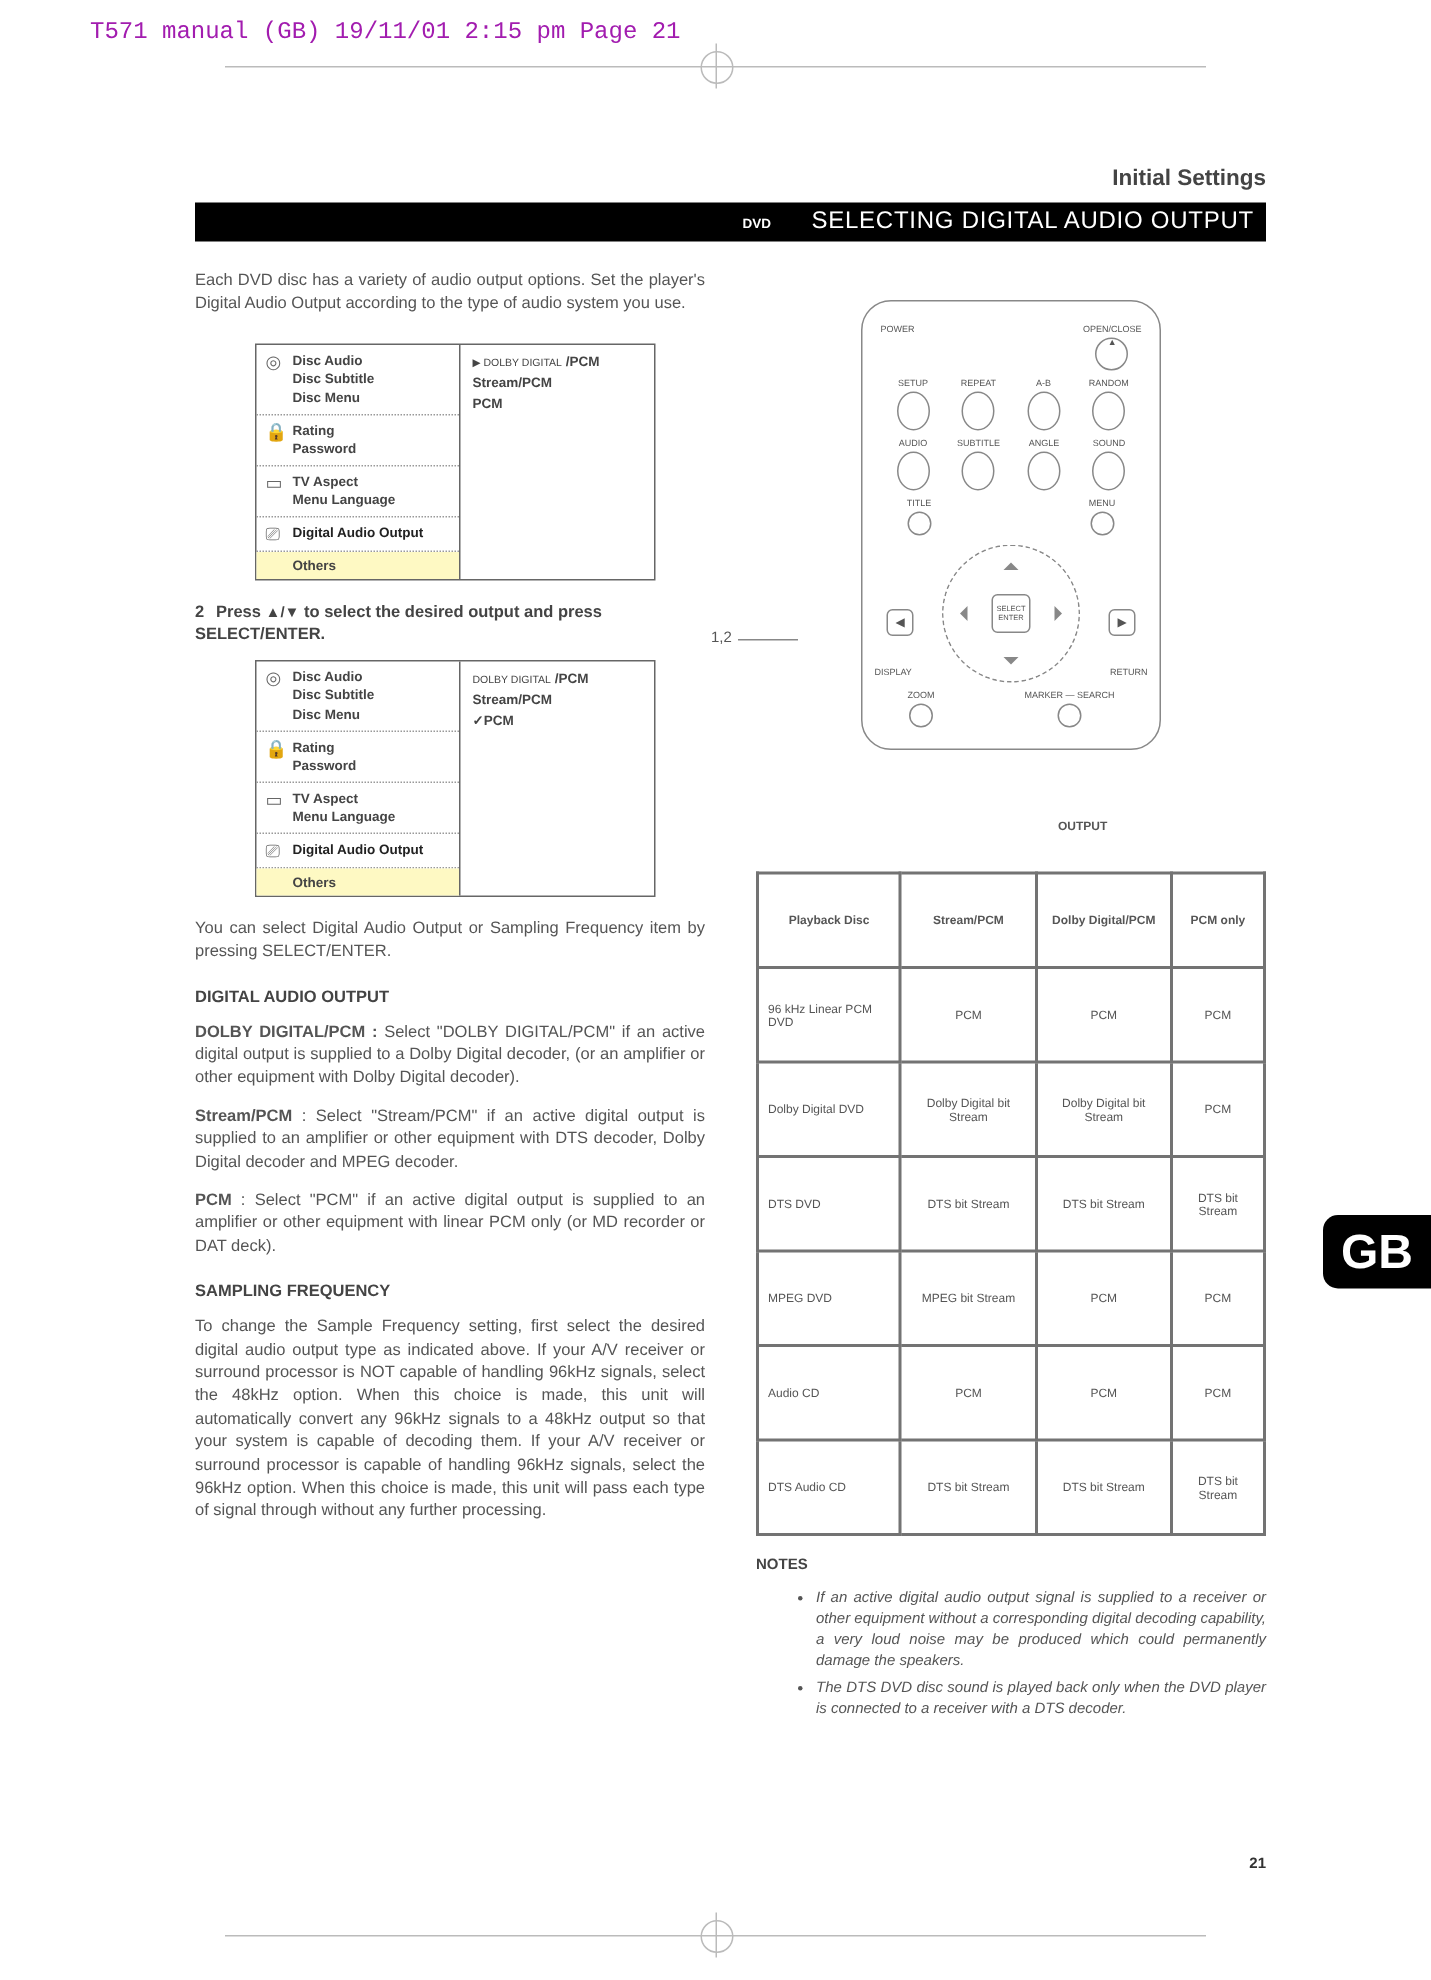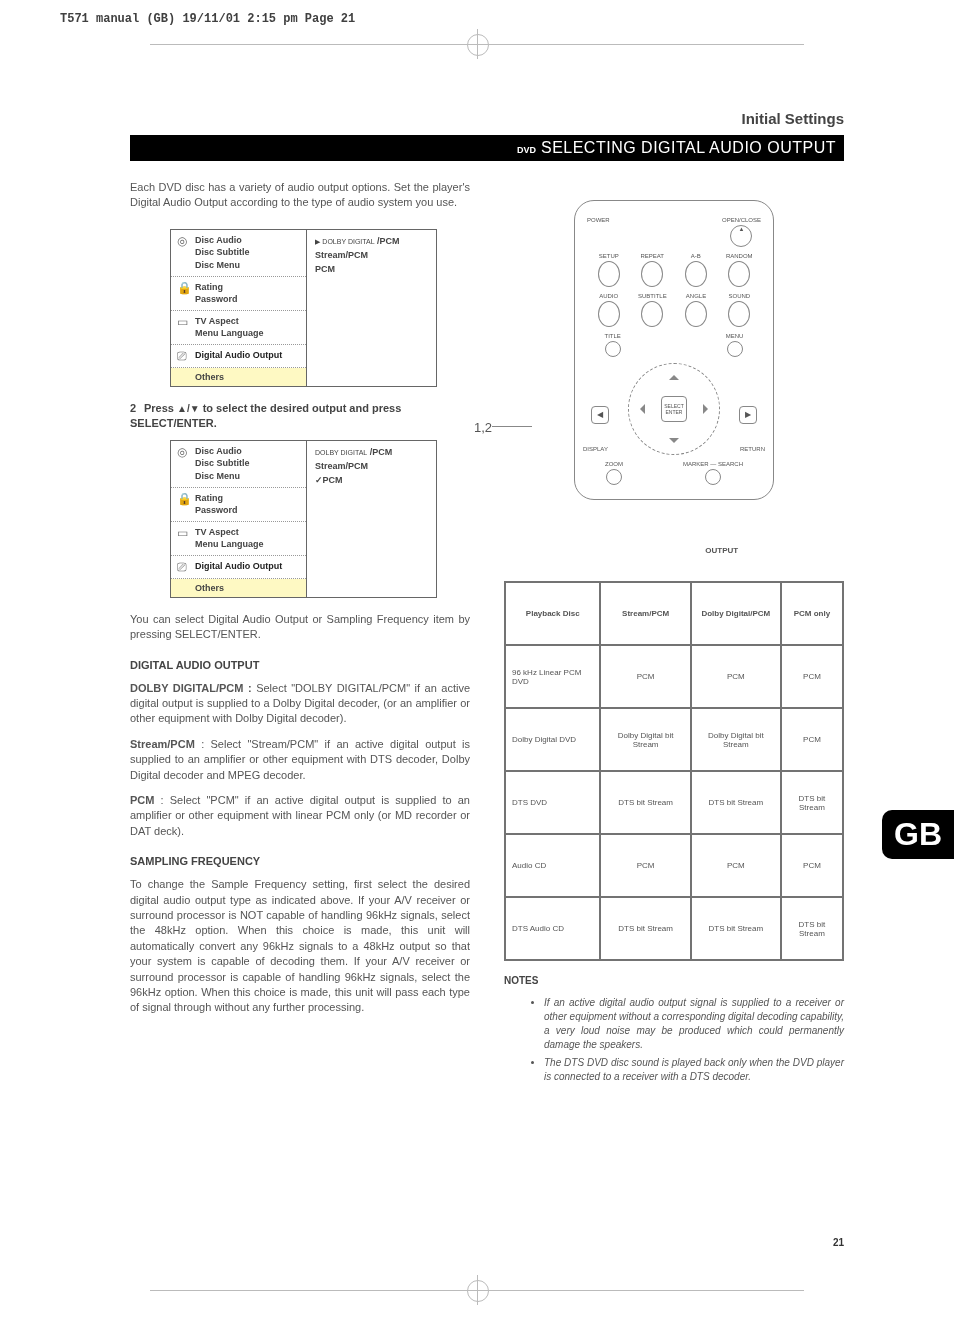--- a/index.html
+++ b/index.html
@@ -15,23 +15,22 @@
     width: 954px;
     height: 1320px;
     box-sizing: border-box;
     padding: 0 100px;
   }
   .header-info {
     position: absolute;
     top: 12px;
     left: 60px;
     font-family: "Courier New", monospace;
-    font-size: 12px;
-    color: #404040;
-    font-weight: bold;
+    font-size: 16px;
+    color: #a21caf;
   }
   .print-marks-h {
     position: absolute;
     top: 34px;
     left: 0;
     width: 954px;
     height: 20px;
   }
   .print-marks-h::before {
     content: "";
@@ -78,21 +77,21 @@
     background: #000;
     color: #fff;
     text-align: right;
     font-size: 16px;
     padding: 4px 8px;
     letter-spacing: 0.5px;
   }
   .section-bar .dvd {
     font-size: 9px;
     letter-spacing: 0;
-    margin-right: 0;
+    margin-right: 22px;
     font-weight: bold;
   }
   .content {
     position: absolute;
     top: 180px;
     left: 130px;
     right: 110px;
     bottom: 60px;
   }
   .col-left {
@@ -223,21 +222,21 @@
   .remote .dpad .right { right: 6px; top: 40px; border-left-color: #888; }
   .remote .side-btn {
     position: absolute; width: 16px; height: 16px; border: 1px solid #888; border-radius: 4px;
     font-size: 8px; text-align: center; line-height: 16px;
   }
   .remote .side-left { left: 16px; top: 205px; }
   .remote .side-right { right: 16px; top: 205px; }
   .remote .bottom-row { position: absolute; bottom: 8px; left: 0; right: 0; }
   .callout {
     position: absolute;
-    font-size: 13px;
+    font-size: 10px;
     color: #555;
   }
   .callout .line {
     position: absolute;
     border-top: 1px solid #888;
   }
 
   
   .out-table {
     width: 100%;
@@ -506,20 +505,26 @@
               <td>Dolby Digital bit Stream</td>
               <td>PCM</td>
             </tr>
         <tr>
               <td class="first">DTS DVD</td>
               <td>DTS bit Stream</td>
               <td>DTS bit Stream</td>
               <td>DTS bit Stream</td>
             </tr>
         <tr>
+              <td class="first">MPEG DVD</td>
+              <td>MPEG bit Stream</td>
+              <td>PCM</td>
+              <td>PCM</td>
+            </tr>
+        <tr>
               <td class="first">Audio CD</td>
               <td>PCM</td>
               <td>PCM</td>
               <td>PCM</td>
             </tr>
         <tr>
               <td class="first">DTS Audio CD</td>
               <td>DTS bit Stream</td>
               <td>DTS bit Stream</td>
               <td>DTS bit Stream</td>

